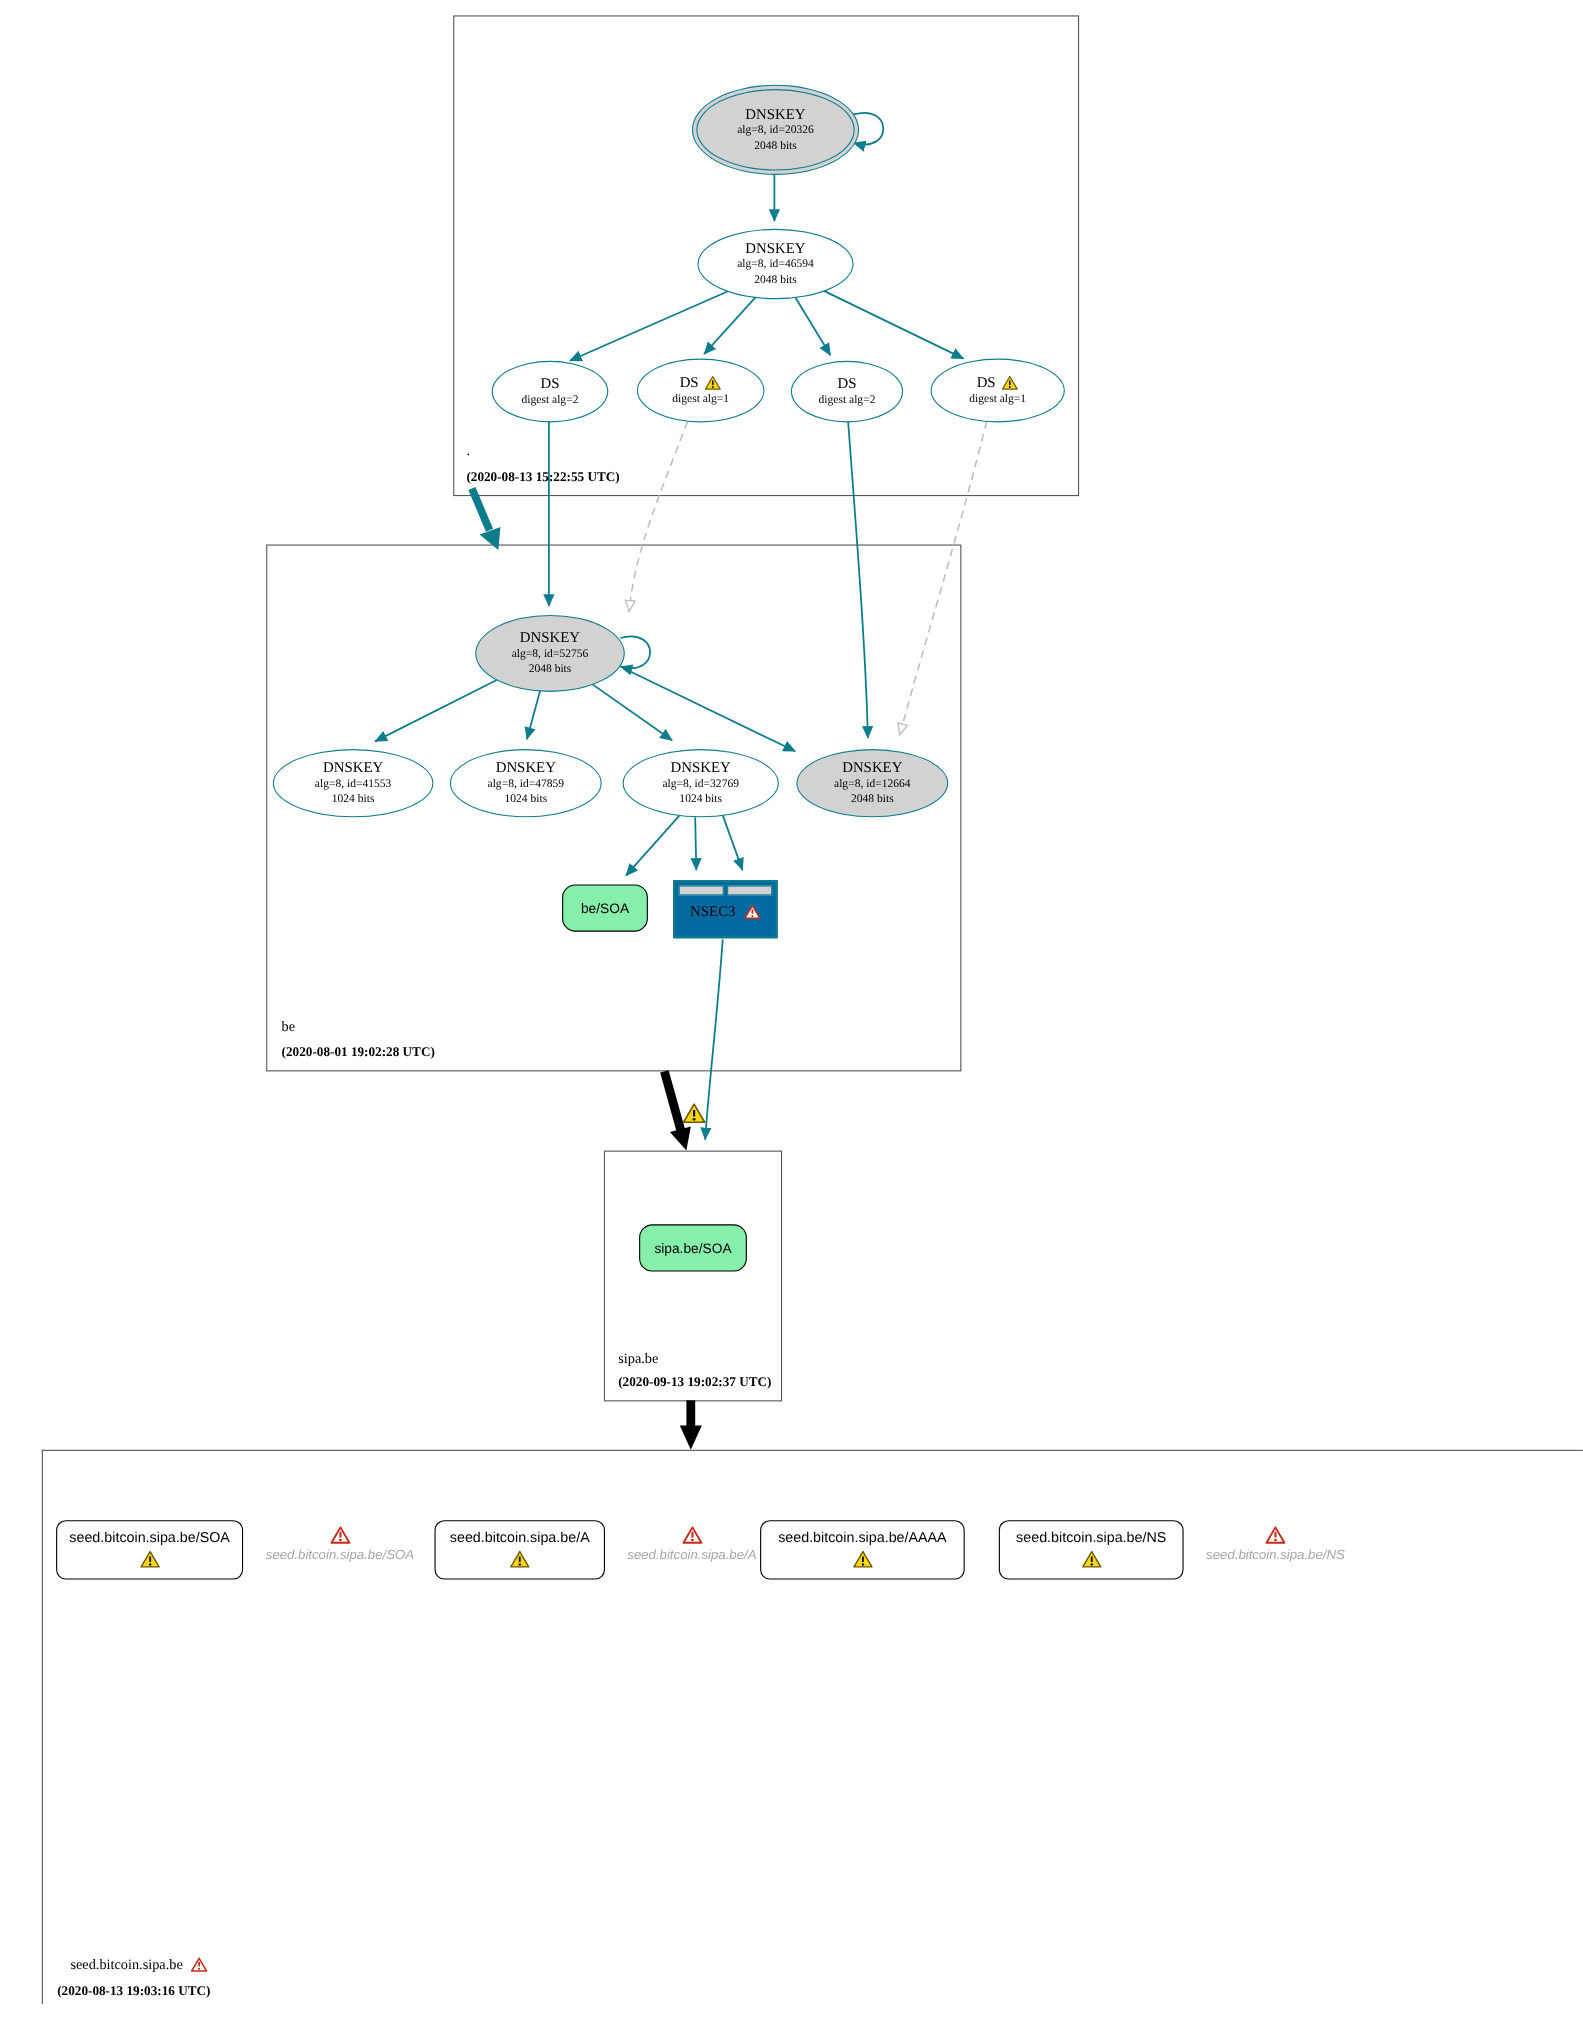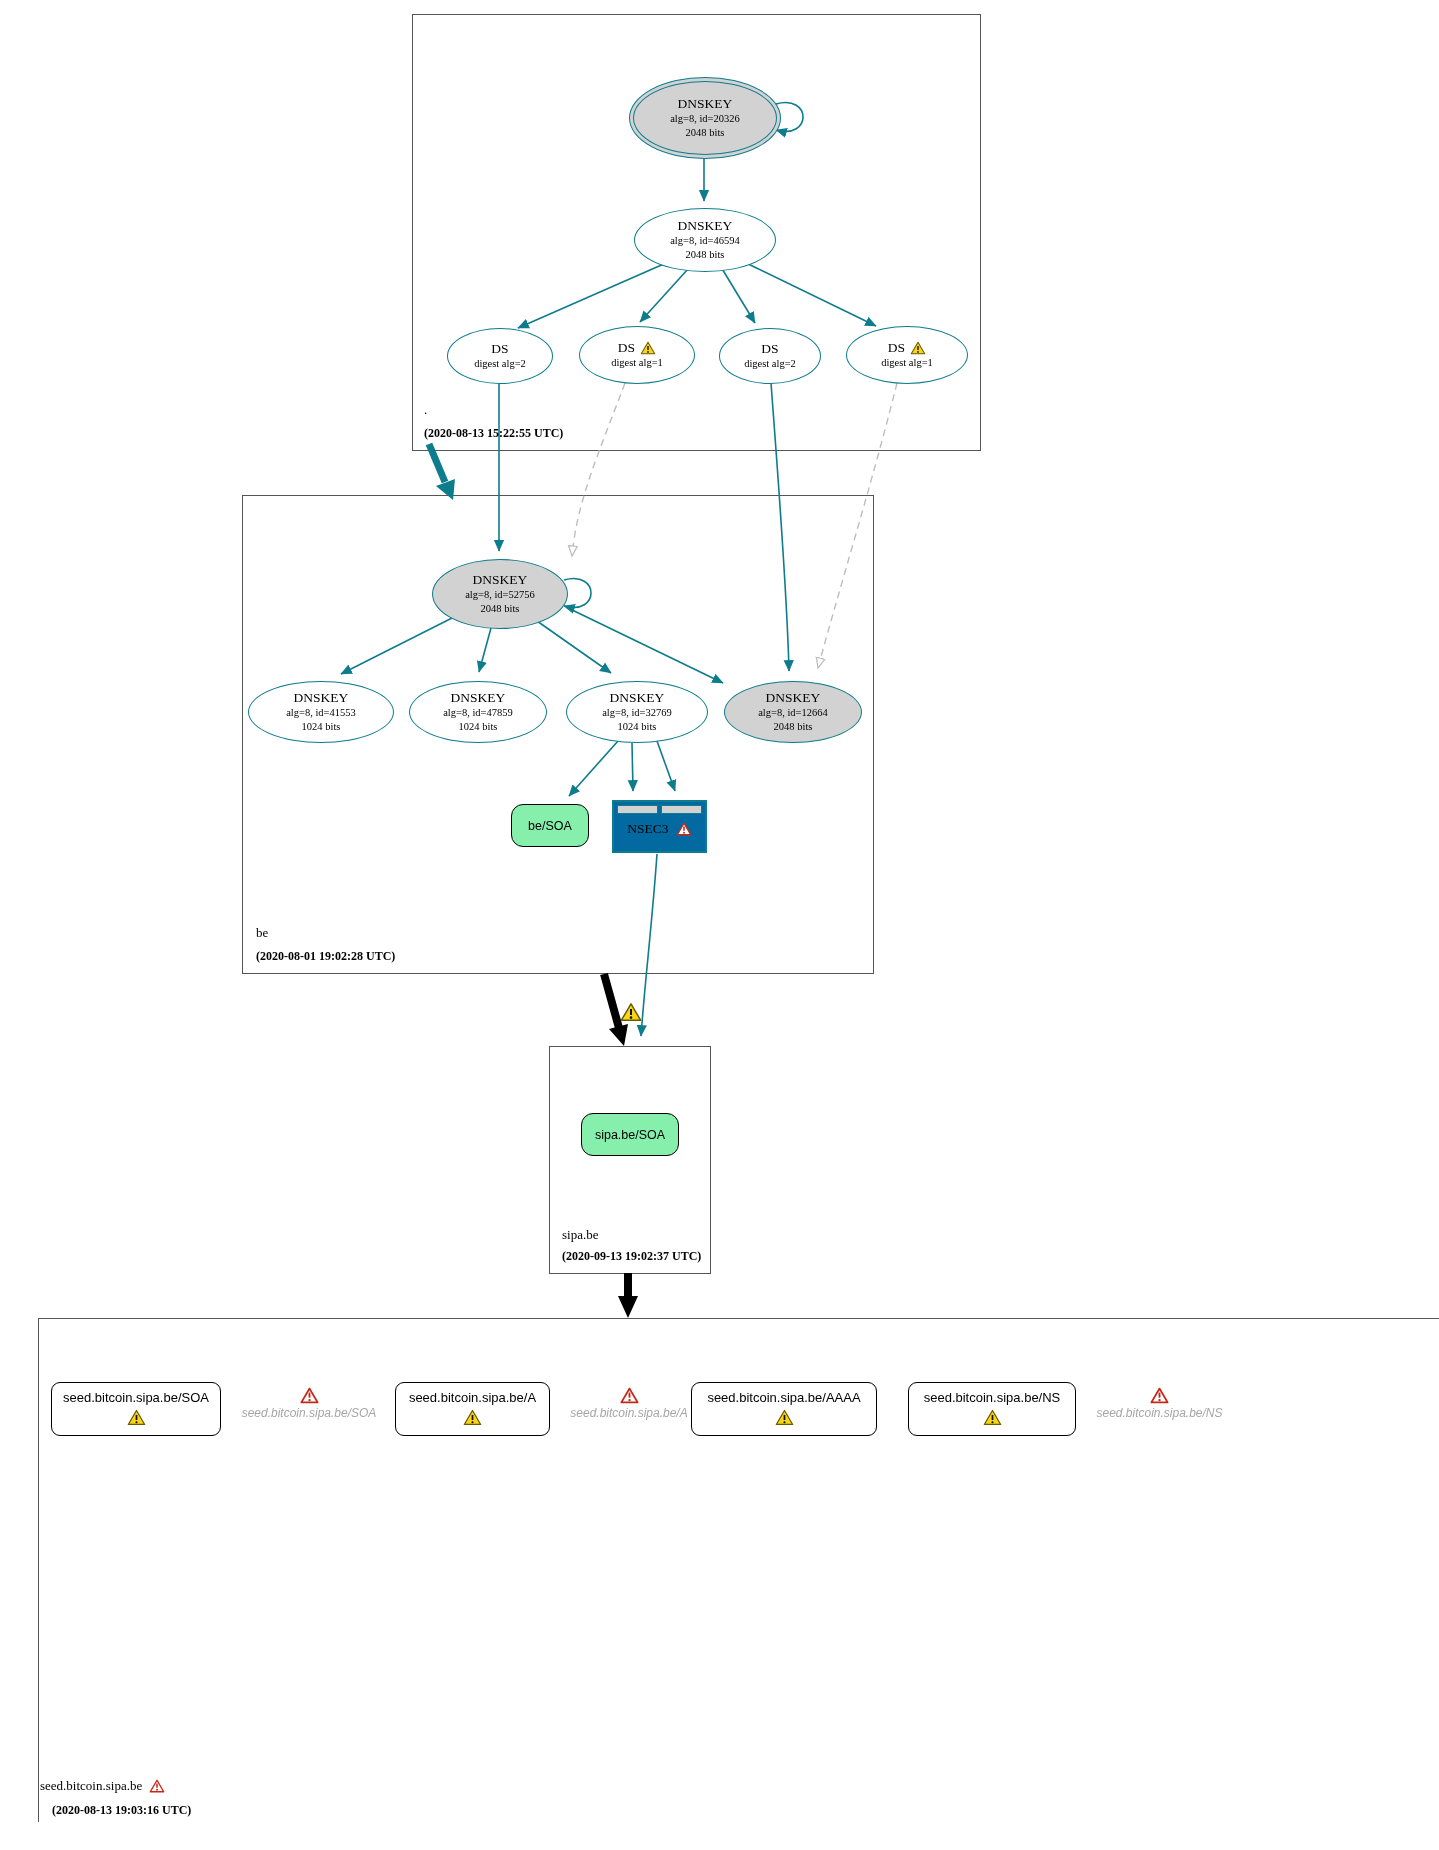--- a/index.html
+++ b/index.html
@@ -279,21 +279,21 @@
 
   <div class="missing" style="left:1068px; top:1387px; width:135px;">
     <svg class="ic" viewBox="0 0 22 20">
       <path d="M11 1.8 L20.6 18.2 L1.4 18.2 Z" fill="#ffffff" stroke="#c62817" stroke-width="2" stroke-linejoin="round"></path>
       <path d="M11 6.5 L11 12.5" stroke="#c62817" stroke-width="2.2"></path>
         <circle cx="11" cy="15.4" r="1.4" fill="#c62817"></circle>
     </svg>
     <span>seed.bitcoin.sipa.be/NS</span>
   </div>
 
-  <div class="zone-label-row" style="left:16px; top:1778px;text-align:center;">
+  <div class="zone-label-row" style="left:40px; top:1778px;text-align:center;">
     <span>seed.bitcoin.sipa.be</span>
     <svg class="ic small" viewBox="0 0 22 20">
       <path d="M11 1.8 L20.6 18.2 L1.4 18.2 Z" fill="#ffffff" stroke="#c62817" stroke-width="2" stroke-linejoin="round"></path>
       <path d="M11 6.5 L11 12.5" stroke="#c62817" stroke-width="2.2"></path>
         <circle cx="11" cy="15.4" r="1.4" fill="#c62817"></circle>
     </svg>
   </div>
   <div class="zone-ts" style="left:28px; top:1803px;">(2020-08-13 19:03:16 UTC)</div>
 
 </div>

